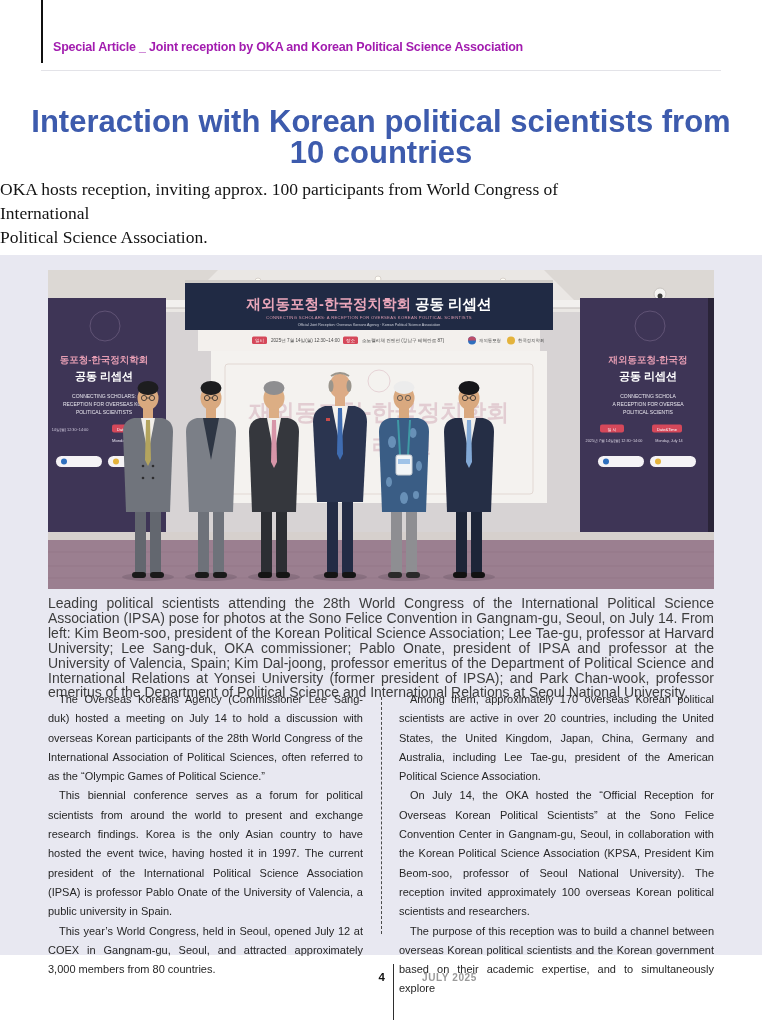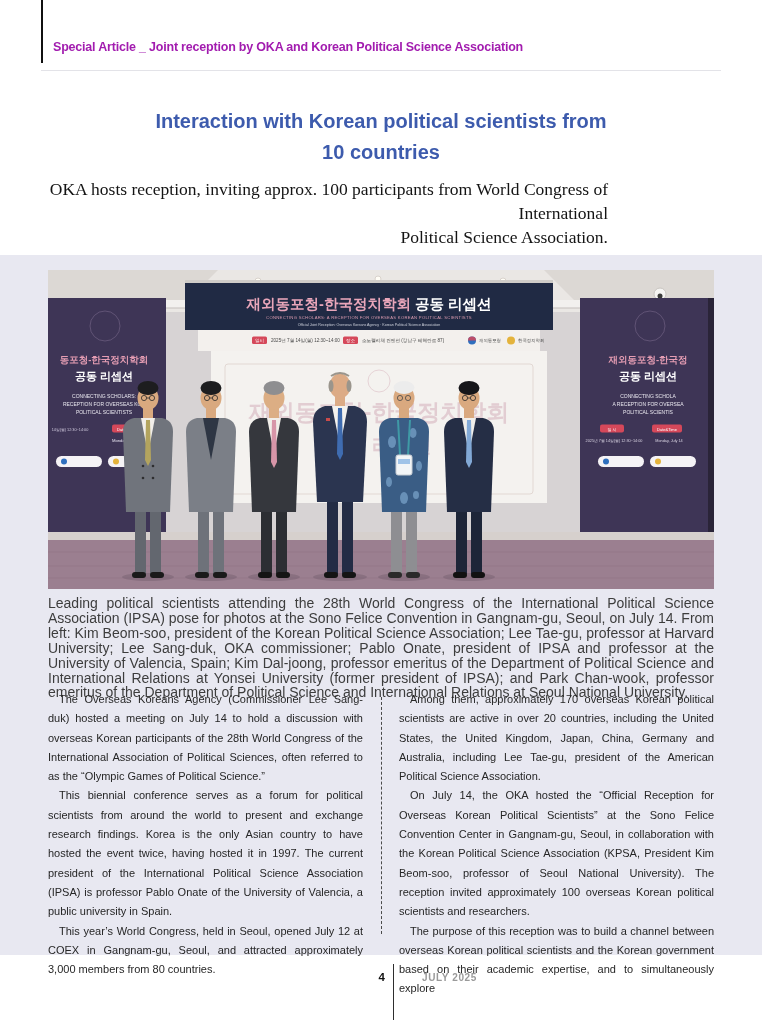--- a/index.html
+++ b/index.html
@@ -7,24 +7,24 @@
     position:relative; width:762px; height:1020px; margin:0 auto;
     background:#ffffff; overflow:hidden;
     font-family:"Liberation Sans", sans-serif;
   }
   .section-bg { position:absolute; left:0; top:255px; width:762px; height:700px; background:var(--section-bg,#e8e8f1); }
   .kicker-rule { position:absolute; left:41px; top:0; width:2px; height:63px; background:#101010; }
   .kicker { position:absolute; left:53px; top:40px; font-size:12.5px; font-weight:bold; color:#a21caf; letter-spacing:-0.2px; white-space:nowrap; }
   .header-hr { position:absolute; left:41px; top:70px; width:680px; height:1px; background:#e3e3e8; }
   .title {
     position:absolute; left:0; top:106px; width:762px; text-align:center;
-    color:var(--accent-blue,#3d5bad); font-size:20px; font-weight:bold; line-height:31px;
+    color:var(--accent-blue,#3d5bad); font-size:31px; font-weight:bold; line-height:31px;
   }
   .dek {
-    position:absolute; left:0; top:177px; width:608px; text-align:right;
+    position:absolute; left:0; top:177px; width:608px; text-align:left;
     font-family:"Liberation Serif", serif; font-size:17.5px; line-height:24px; color:#141414;
   }
   .photo-frame { position:absolute; left:48px; top:270px; width:666px; height:319px; overflow:hidden; }
   .caption {
     position:absolute; left:48px; top:596px; width:666px;
     font-size:14px; line-height:14.9px; color:#3d3d3d; text-align:justify;
   }
   .col-left  { position:absolute; left:48px;  top:690px; width:315px; }
   .col-right { position:absolute; left:399px; top:690px; width:315px; }
   .body-p { margin:0; font-size:11px; line-height:19.3px; color:#262626; text-align:justify; text-indent:11px; }

